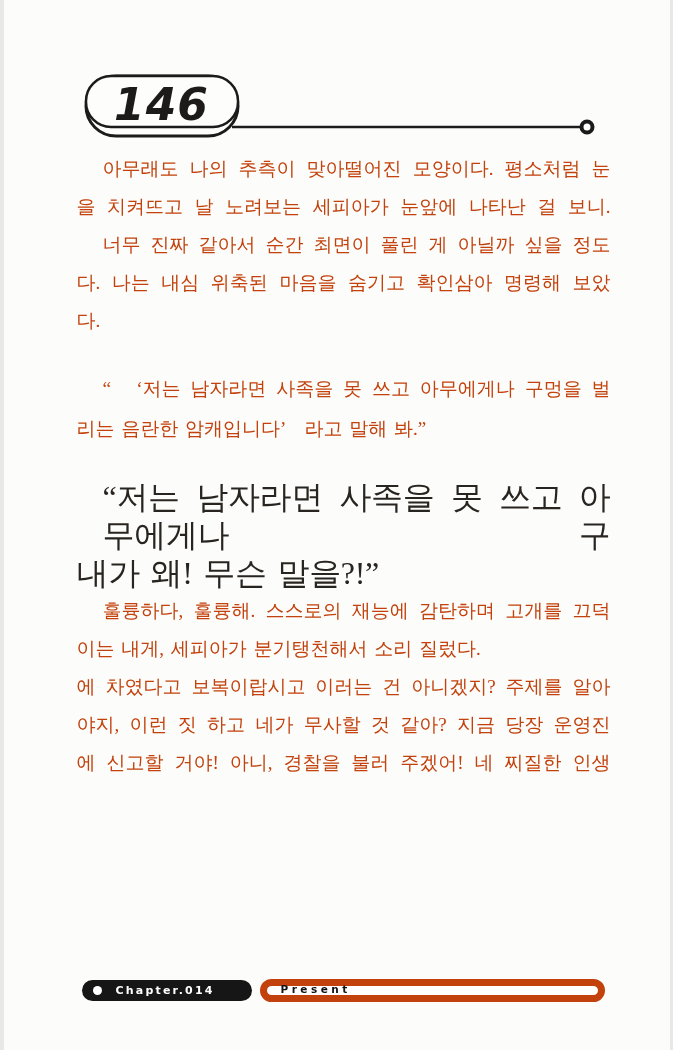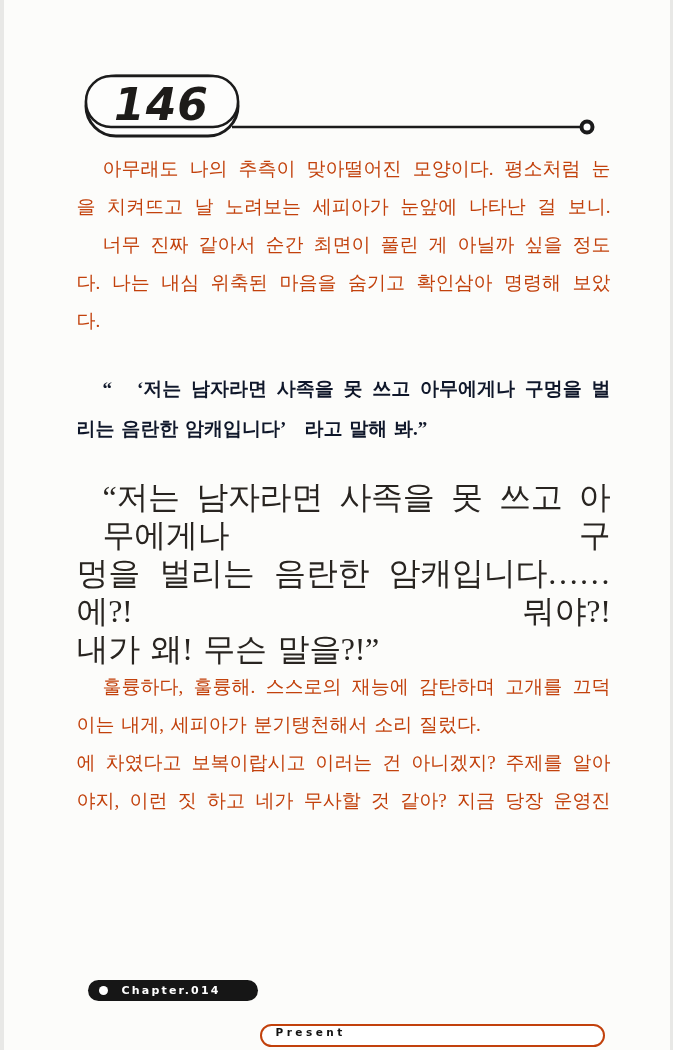--- a/index.html
+++ b/index.html
@@ -44,42 +44,42 @@
     top: 150px;
     width: 534px;
   }
   .para {
     font-size: 19px;
     line-height: 38px;
     color: #c2410c;
     word-spacing: 2px;
   }
   .para.p-bold {
-    font-weight: 700;
+    font-weight: 400;
     line-height: 40px;
     margin-top: 29px;
-    color: #0f172a;
+    color: #c2410c;
   }
   .para.p-large {
     font-size: 32px;
     line-height: 38px;
     margin-top: 29px;
     letter-spacing: -0.3px;
     color: #282420;
     word-spacing: 3px;
   }
   .para.p-resume { margin-top: 36px; }
   .ln { text-align: justify; }
   .ln.jl { text-align-last: justify; }
   .ln.ind { padding-left: 26px; }
 
   
   .footer-chapter {
     position: absolute;
-    left: 84px;
+    left: 78px;
     top: 980px;
     width: 170px;
     height: 21px;
     background: #161616;
     border-radius: 12px;
     display: flex;
     align-items: center;
   }
   .footer-chapter .dot {
     width: 9px;
@@ -94,29 +94,29 @@
     font-family: "DejaVu Sans", "Liberation Sans", sans-serif;
     font-weight: 700;
     font-size: 11px;
     letter-spacing: 2.2px;
     margin-left: 14px;
     white-space: nowrap;
   }
   .footer-present {
     position: absolute;
     left: 256px;
-    top: 1024px;
+    top: 979px;
     width: 345px;
     height: 23px;
     box-sizing: border-box;
     background: #ffffff;
-    border: 2px solid #c2410c;
+    border: 7px solid #c2410c;
     border-radius: 13px;
     display: flex;
-    align-items: flex-start;
+    align-items: flex-end;
   }
   .present-label {
     color: #121212;
     font-family: "DejaVu Sans", "Liberation Sans", sans-serif;
     font-weight: 700;
     font-size: 10.5px;
     letter-spacing: 3.5px;
     margin-left: 14px;
     white-space: nowrap;
   }
@@ -147,33 +147,33 @@
       <div class="ln">다.</div>
     </div>
 
     <div class="para p-bold">
       <div class="ln ind jl">“　‘저는 남자라면 사족을 못 쓰고 아무에게나 구멍을 벌</div>
       <div class="ln">리는 음란한 암캐입니다’　라고 말해 봐.”</div>
     </div>
 
     <div class="para p-large">
       <div class="ln ind jl">“저는 남자라면 사족을 못 쓰고 아무에게나 구</div>
-      <div class="ln jl">멍을 벌리는 음란한 암캐입니다…… 에?! 뭐야?!</div>
       <div class="ln">내가 왜! 무슨 말을?!”</div>
     </div>
 
 
     <div class="para">
       <div class="ln ind jl">훌륭하다, 훌륭해. 스스로의 재능에 감탄하며 고개를 끄덕</div>
       <div class="ln">이는 내게, 세피아가 분기탱천해서 소리 질렀다.</div>
     </div>
 
     <div class="para">
       <div class="ln jl">에 차였다고 보복이랍시고 이러는 건 아니겠지? 주제를 알아</div>
       <div class="ln jl">야지, 이런 짓 하고 네가 무사할 것 같아? 지금 당장 운영진</div>
+      <div class="ln jl">에 신고할 거야! 아니, 경찰을 불러 주겠어! 네 찌질한 인생</div>
     </div>
 
   </div>
 
   <div class="footer-chapter">
     <span class="dot"></span>
     <span class="chapter-label">Chapter.014</span>
   </div>
 
   <div class="footer-present">

